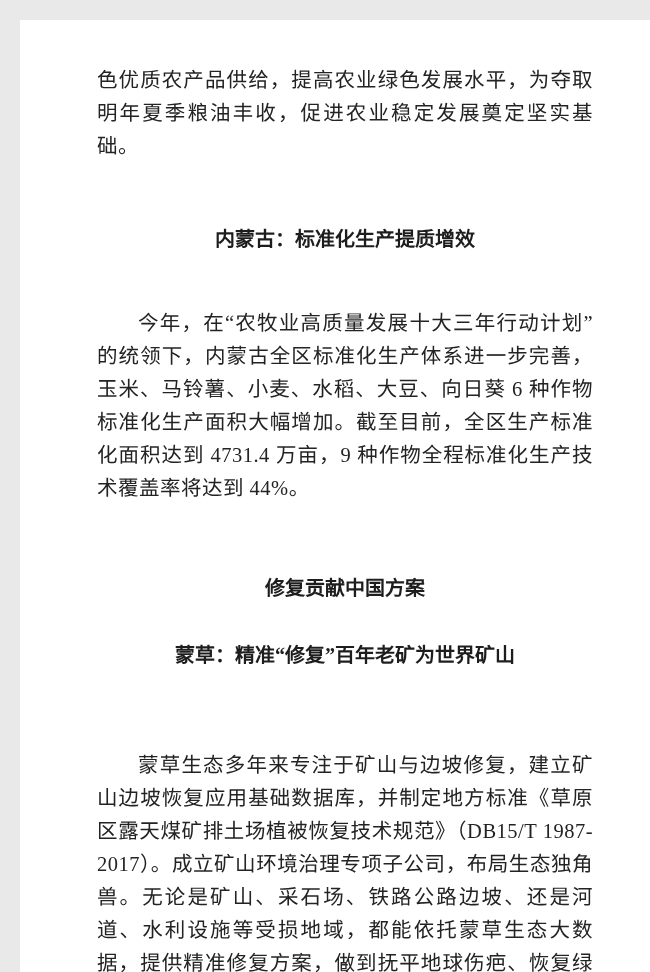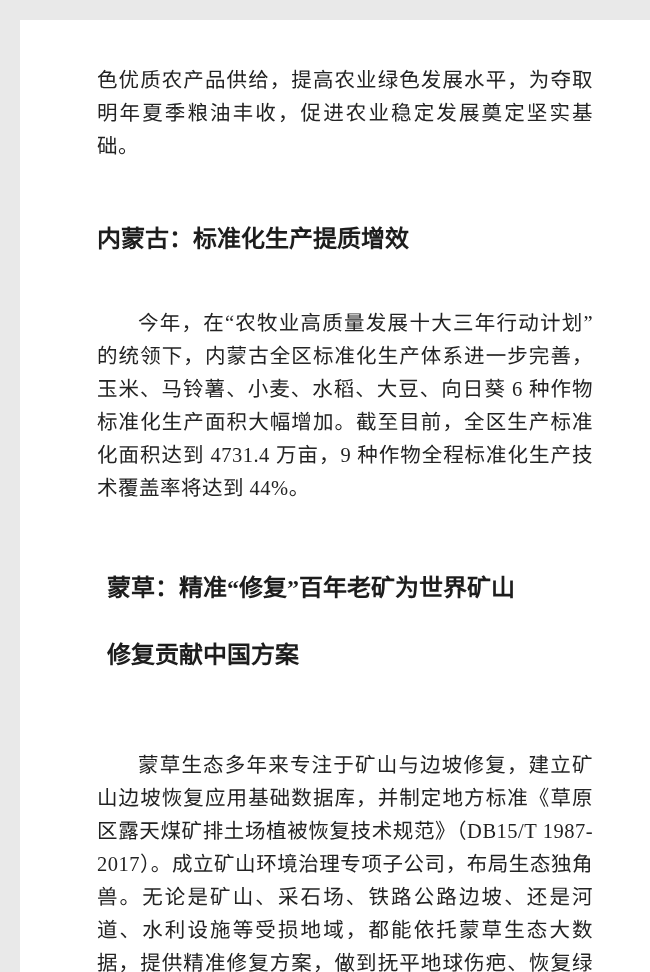--- a/index.html
+++ b/index.html
@@ -22,23 +22,23 @@
   }
   .body-text {
     font-size: 20.5px;
     line-height: 33px;
     text-align: justify;
     text-justify: inter-ideograph;
     letter-spacing: 0.5px;
   }
   .indent { text-indent: 2em; }
   .heading {
-    font-size: 24px;
+    font-size: 20px;
     font-weight: bold;
-    text-align: left;
+    text-align: center;
     color: #1d1d1d;
   }
   .heading-1 {
     margin-top: 34px;
     margin-bottom: 26px;
     line-height: 44px;
   }
   .heading-2 {
     margin-top: 30px;
     margin-bottom: 40px;
@@ -62,22 +62,22 @@
 <div class="page">
   <div class="content">
 
     <p class="body-text">色优质农产品供给，提高农业绿色发展水平，为夺取明年夏季粮油丰收，促进农业稳定发展奠定坚实基础。</p>
 
     <h2 class="heading heading-1">内蒙古：标准化生产提质增效</h2>
 
     <p class="body-text indent">今年，在“农牧业高质量发展十大三年行动计划”的统领下，内蒙古全区标准化生产体系进一步完善，玉米、马铃薯、小麦、水稻、大豆、向日葵 6 种作物标准化生产面积大幅增加。截至目前，全区生产标准化面积达到 4731.4 万亩，9 种作物全程标准化生产技术覆盖率将达到 44%。</p>
 
     <h2 class="heading heading-2">
+      <span class="heading-line">修复贡献中国方案</span>
       <span class="heading-line">蒙草：精准“修复”百年老矿为世界矿山</span>
-      <span class="heading-line">修复贡献中国方案</span>
     </h2>
 
 
     <p class="body-text indent">蒙草生态多年来专注于矿山与边坡修复，建立矿山边坡恢复应用基础数据库，并制定地方标准《草原区露天煤矿排土场植被恢复技术规范》（DB15/T 1987-2017）。成立矿山环境治理专项子公司，布局生态独角兽。无论是矿山、采石场、铁路公路边坡、还是河道、水利设施等受损地域，都能依托蒙草生态大数据，提供精准修复方案，做到抚平地球伤疤、恢复绿水青山。</p>
 
   </div>
 
   <div class="footer">- 5 -</div>
 </div>
 

